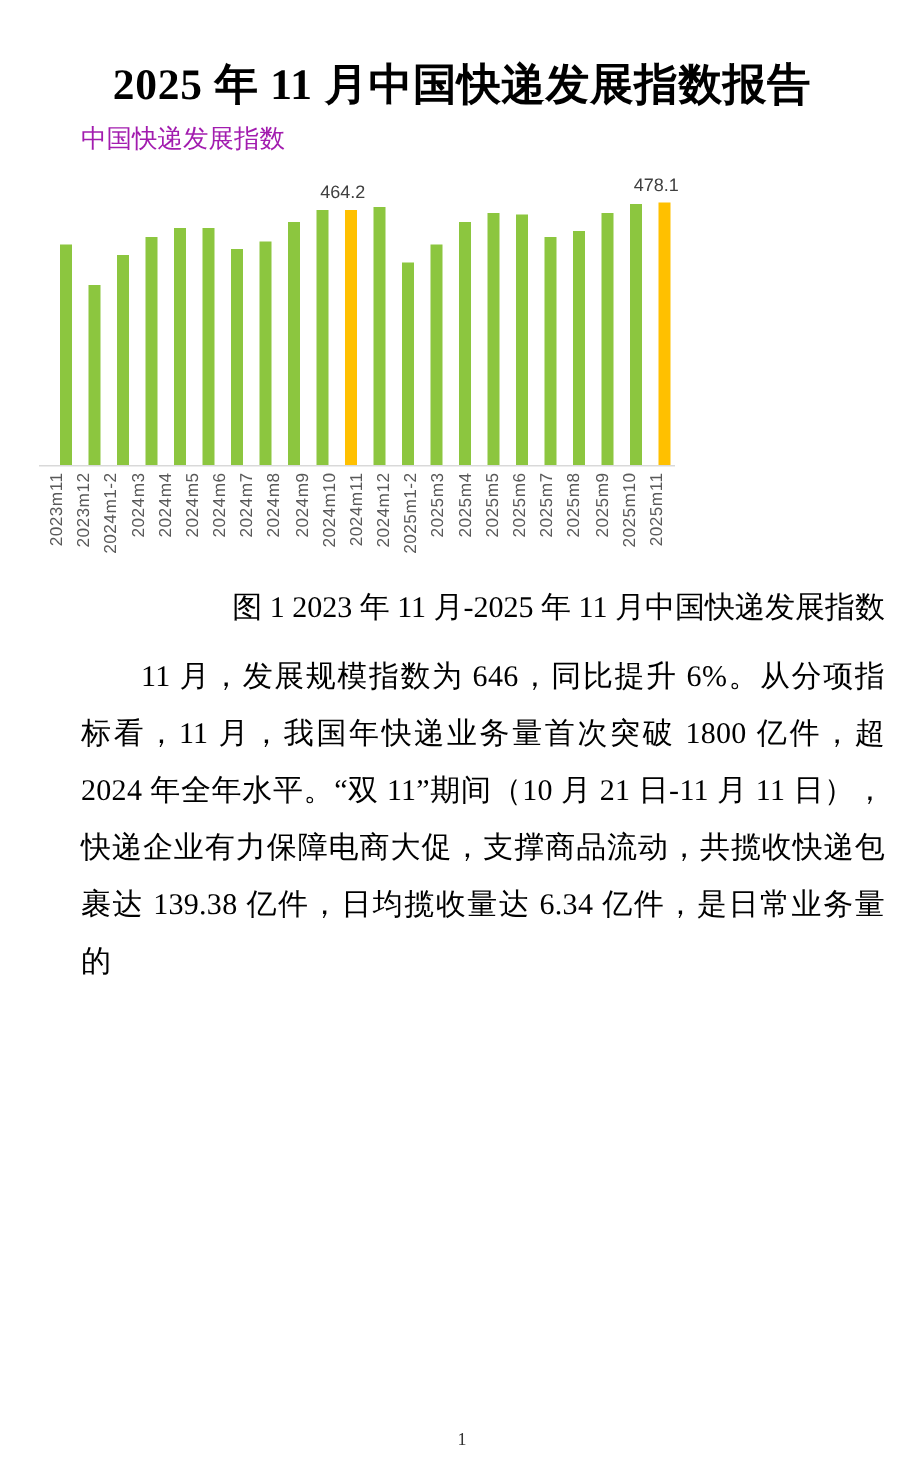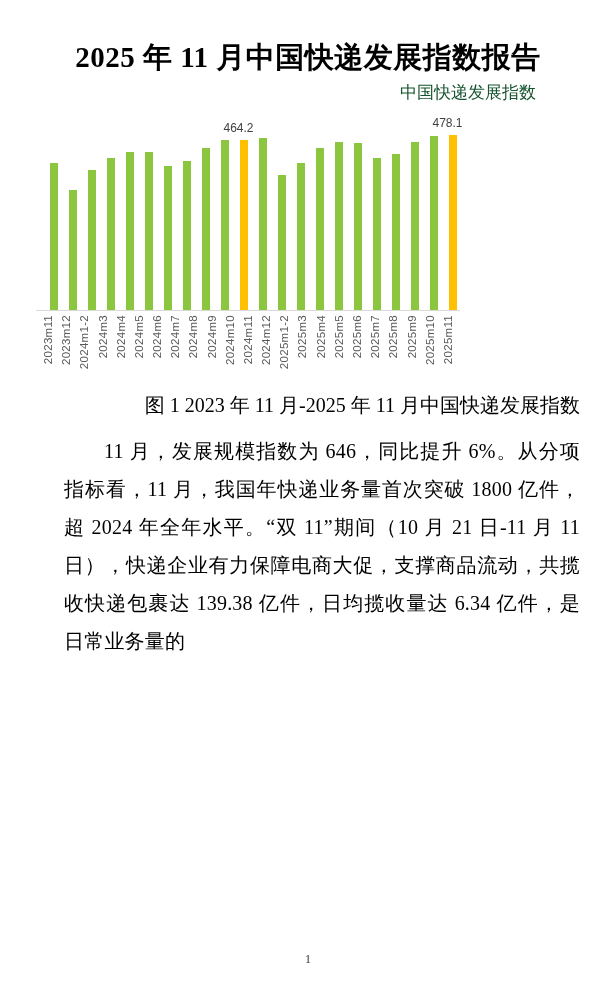--- a/index.html
+++ b/index.html
@@ -1,36 +1,36 @@
 <!DOCTYPE html>
 <html><head>
 <meta charset="utf-8">
 <style>
   html,body{margin:0;padding:0;}
   body{
     width:616px;height:987px;background:#ffffff;overflow:hidden;
     font-family:"Liberation Serif", serif;color:#000;
   }
-  .page{position:relative;box-sizing:border-box;width:616px;height:987px;padding:36px 36px 0;}
+  .page{position:relative;box-sizing:border-box;width:616px;height:987px;padding:36px 26px 0;}
   .doc-title{
     margin:0;font-size:29px;line-height:42px;font-weight:bold;
     text-align:center;letter-spacing:0.5px;
   }
   .para{
     margin:0;font-size:20px;line-height:38px;text-align:justify;
     text-indent:2em;letter-spacing:0.2px;
   }
   .para-1{margin-top:54px;}
   .para-2{margin-top:13px;margin-left:28px;}
   .caption{margin:10px 0 0;font-size:20px;line-height:28px;text-align:right;}
 
   
   .chart{margin-top:4px;font-family:"Liberation Sans", sans-serif;}
   .chart-title{
-    font-size:17px;line-height:22px;color:#14532d;text-align:right;
+    font-size:17px;line-height:22px;color:#a21caf;text-align:left;
     width:472px;margin:0 0 24px 28px;
   }
   .chart-body{display:flex;align-items:flex-start;}
   .y-axis{position:relative;width:60px;height:183px;flex:0 0 60px;}
   .ytick{
     position:absolute;right:6px;transform:translateY(-50%);
     font-size:11.5px;color:#595959;white-space:nowrap;
   }
   .plot-wrap{width:424px;flex:0 0 424px;}
   .plot{

